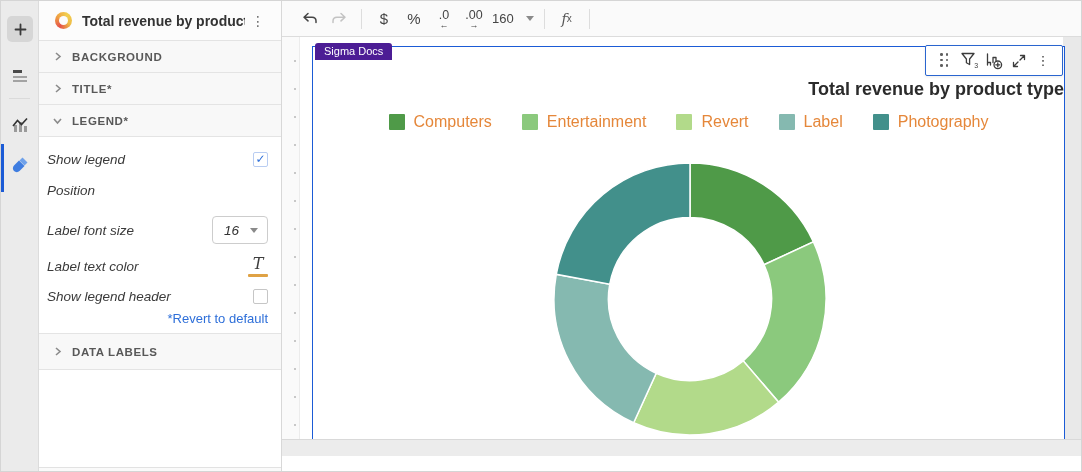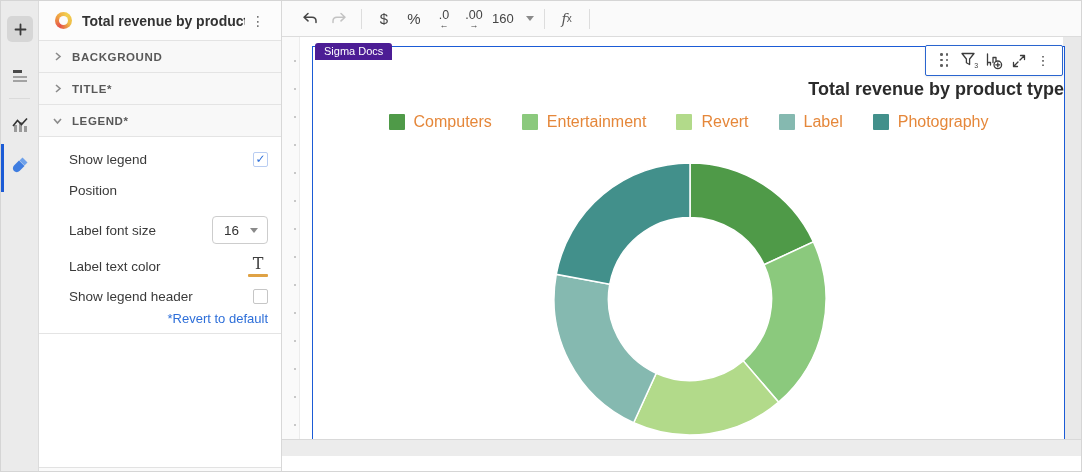--- a/index.html
+++ b/index.html
@@ -21,21 +21,21 @@
   .donut-ic { position:relative; width:17px; height:17px; border-radius:50%; background:conic-gradient(from 210deg, #e5544b, #ef9f43, #f2cf4e, #eebc47, #e5544b); flex:0 0 auto; }
   .donut-ic::after { content:""; position:absolute; inset:4px; background:#fcfcfc; border-radius:50%; }
   .p-title { margin-left:10px; font-size:14px; font-weight:bold; color:#333; white-space:nowrap; overflow:hidden; flex:1; }
   .kebab { color:#6c6c6c; font-size:14px; letter-spacing:0; padding:2px 6px; cursor:pointer; line-height:1; }
 
   .sec { position:absolute; left:0; right:0; height:32px; background:#f8f8f8; border-bottom:1px solid #e4e4e4; display:flex; align-items:center; padding-left:14px; cursor:pointer; }
   .sec-label { margin-left:10px; font-size:11.5px; font-weight:bold; letter-spacing:.6px; color:#585858; }
   .chev { width:9px; height:9px; fill:none; stroke:#8b8b8b; stroke-width:1.6; }
 
   .legend-body { position:absolute; top:136px; left:0; right:0; height:197px; background:#fff; border-bottom:1px solid #e4e4e4; }
-  .ctl-row { position:absolute; left:30px; right:13px; display:flex; align-items:center; justify-content:space-between; }
+  .ctl-row { position:absolute; left:8px; right:13px; display:flex; align-items:center; justify-content:space-between;font-style:italic; }
   .ctl-label { font-size:13.5px; color:#3a3a3a; }
   .checkbox { width:15px; height:15px; background:#fff; border:1px solid #c6c6c6; border-radius:2px; display:flex; align-items:center; justify-content:center; font-size:12px; font-weight:bold; color:transparent; cursor:pointer; }
   .checkbox.checked { border-color:#b9cdf2; color:#2e6fd9; }
   .checkbox.checked::after { content:"✓"; }
   .dropdown { height:28px; background:#fff; border:1px solid #cdcdcd; border-radius:4px; display:flex; align-items:center; justify-content:space-between; padding:0 9px 0 11px; font-size:13.5px; color:#333; cursor:pointer; }
   .dd-caret { width:0; height:0; border-left:4px solid transparent; border-right:4px solid transparent; border-top:5px solid #8a8a8a; margin-left:8px; }
   .tcolor-btn { width:20px; text-align:center; cursor:pointer; }
   .tcolor-T { font-family:"DejaVu Serif", serif; font-size:16px; color:#3e3e3e; line-height:17px; display:block; }
   .tcolor-bar { display:block; height:3px; background:#dfa245; border-radius:1px; margin-top:2px; }
   .revert { position:absolute; right:13px; top:174px; font-size:13px; color:#2e6fd9; cursor:pointer; text-decoration:none; }
@@ -163,20 +163,26 @@
       <div class="ctl-row" style="top:117px; height:24px">
         <span class="ctl-label">Label text color</span>
         <span class="tcolor-btn">
           <span class="tcolor-T">T</span>
           <span class="tcolor-bar"></span>
         </span>
       </div>
       <a class="revert">*Revert to default</a>
     </div>
 
+    <div class="sec" style="top:333px; height:36px">
+      <svg class="chev" viewBox="0 0 9 9">
+          <polyline points="3,1 7,4.5 3,8"></polyline>
+        </svg>
+      <span class="sec-label">DATA LABELS</span>
+    </div>
     <div class="panel-bottom-line"></div>
   </div>
 
   <div class="main">
 
     <div class="toolbar">
       <span class="tb-btn">
         <svg width="17" height="15" viewBox="0 0 17 15" class="tb-svg">
             <path d="M7 2.5 L3 6.2 l4 3.7 M3 6.2 h8 c2.6 0 4 1.8 4 3.8 v1.5"></path>
           </svg>

